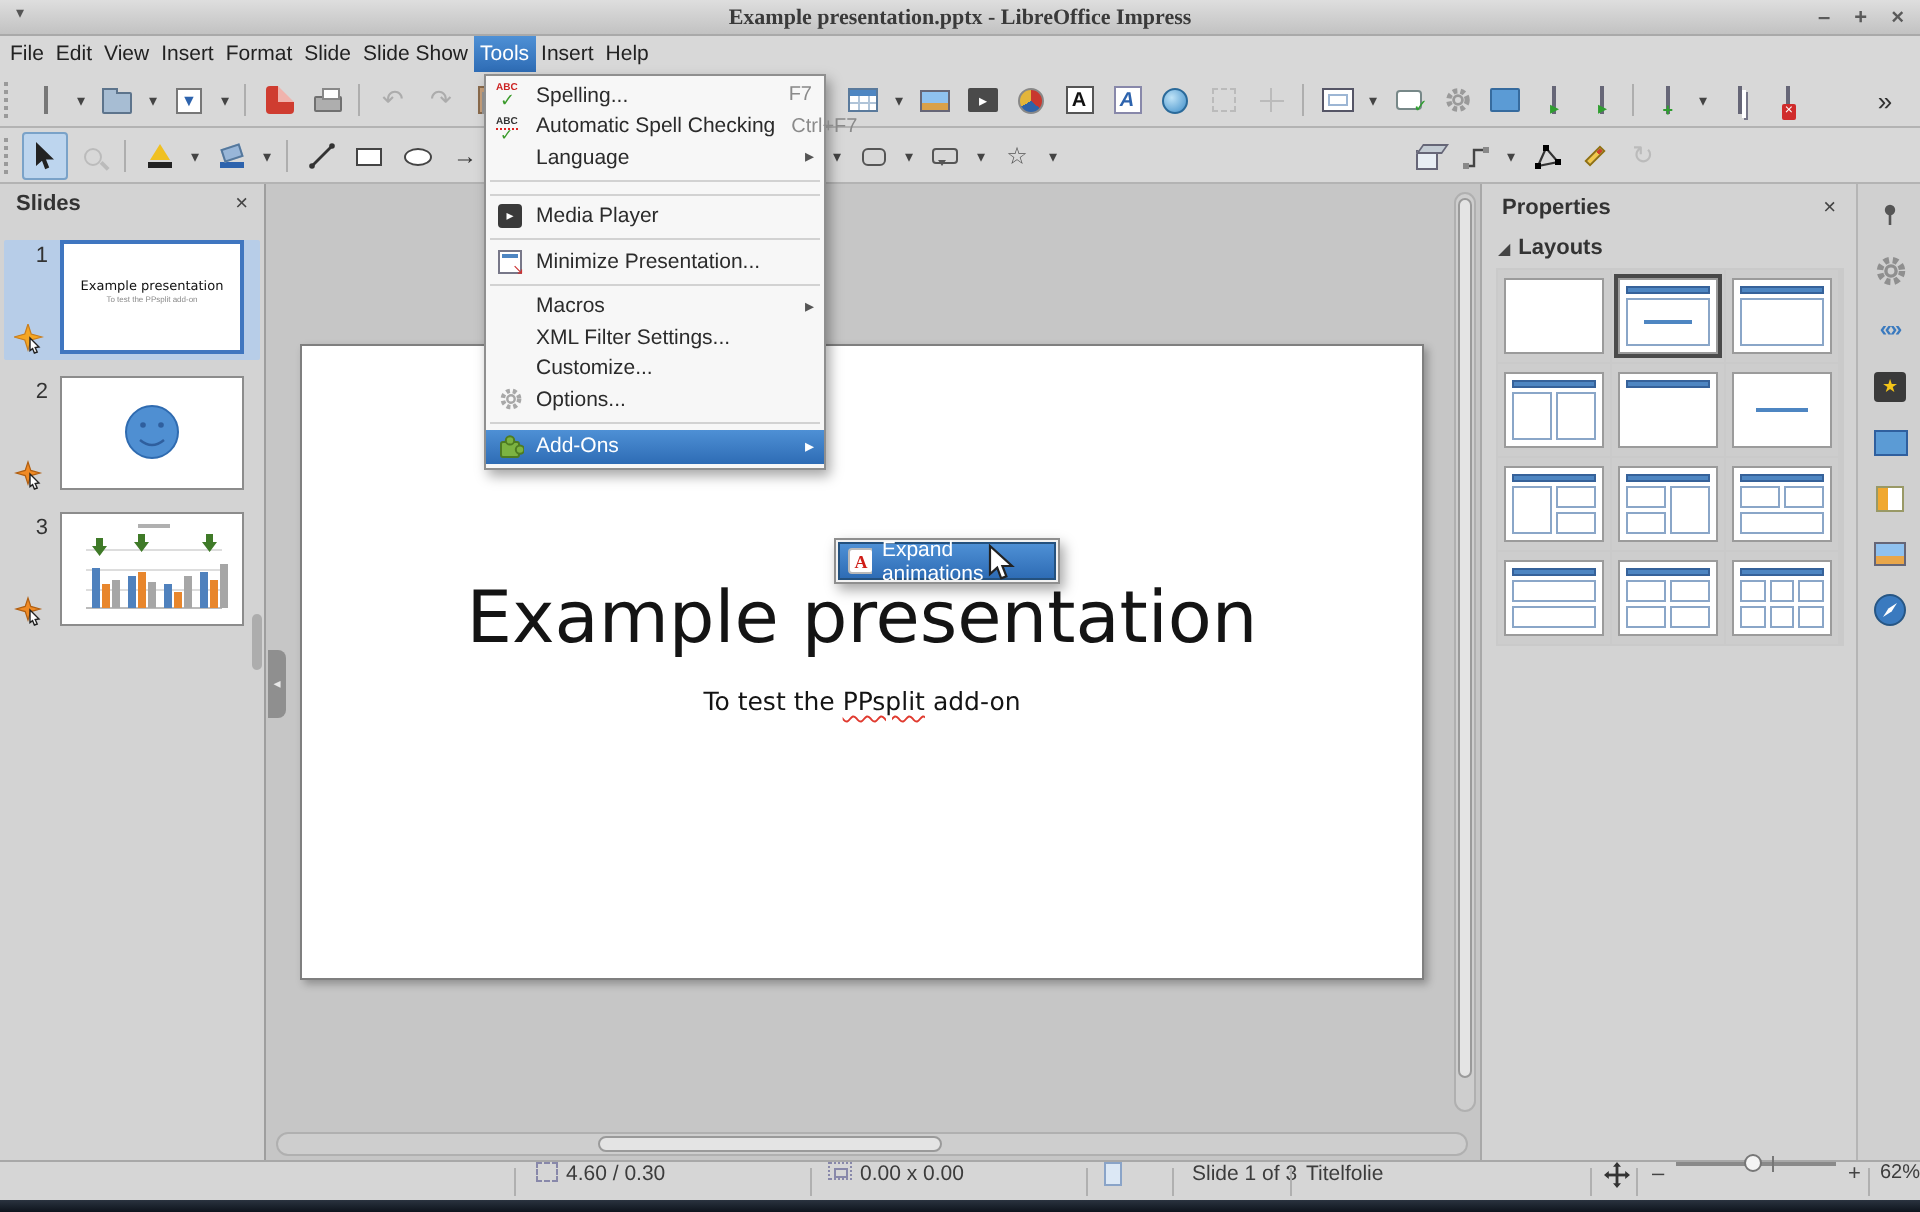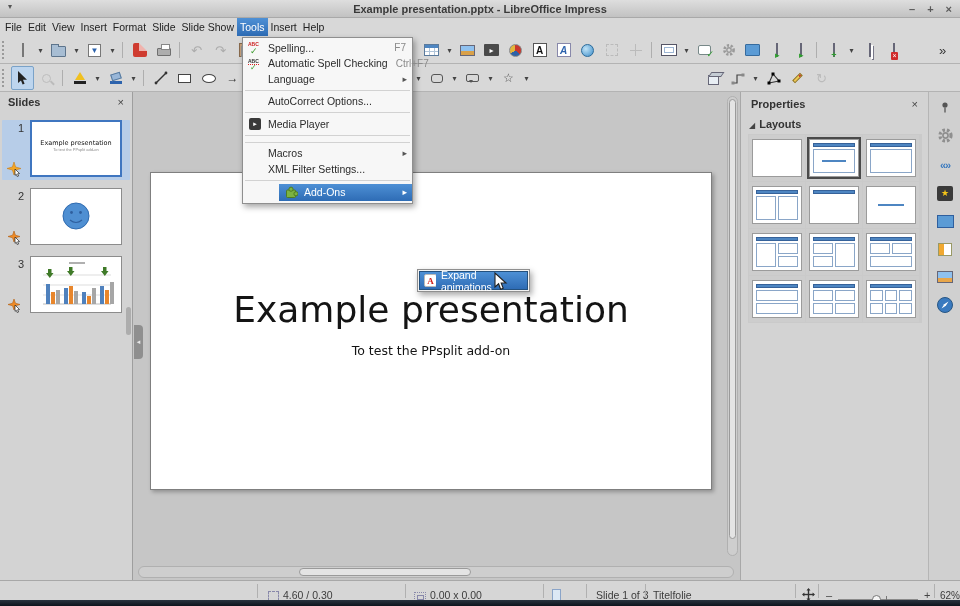--- a/index.html
+++ b/index.html
@@ -5,21 +5,21 @@
   * { margin:0; padding:0; box-sizing:border-box; }
   html,body { width:960px; height:606px; overflow:hidden; }
   body { font-family:"Liberation Sans","DejaVu Sans",sans-serif; font-size:11px; color:#2b2b2b; background:#c6c6c6; }
   .app { position:relative; width:960px; height:606px; background:#c6c6c6; }
 
   
   .titlebar { position:absolute; left:0; top:0; width:960px; height:18px;
     background:linear-gradient(#dedede,#c2c2c2); border-bottom:1px solid #a9a9a9;
     display:flex; align-items:center; }
   .tb-arrow { position:absolute; left:8px; top:2px; font-size:8px; color:#555; }
-  .tb-title { flex:1; text-align:center; font-weight:bold; font-size:11px; color:#3a3a3a; }
+  .tb-title { flex:1; text-align:center; font-weight:bold; font-size:11px; color:#3a3a3a;font-family:Liberation Serif, serif; }
   .winbtns { position:absolute; right:8px; top:0; height:18px; display:flex; gap:12px; align-items:center; }
   .winbtns span { color:#5a5a5a; font-size:11px; font-weight:bold; line-height:18px; cursor:default; }
 
   
   .menubar { position:absolute; left:0; top:18px; width:960px; height:18px; background:#d8d8d8; padding-left:2px; display:flex; font-size:10.5px; }
   .menubar .mitem { padding:0 3px; line-height:18px; color:#222; }
   .menubar .mitem.active { background:linear-gradient(#4e90d5,#2e6cb5); color:#fff; }
 
   
   .toolbar { position:absolute; left:0; width:960px; height:28px; background:#d8d8d8; border-bottom:1px solid #b3b3b3; }
@@ -114,21 +114,21 @@
   .t-sub { text-align:center; font-size:4px; color:#8a8a8a; }
   .anim-ind { position:absolute; left:5px; bottom:3px; width:15px; height:15px; }
   .panel-scroll { position:absolute; right:1px; top:215px; width:5px; height:28px; background:#adadad; border-radius:3px; }
 
   
   .workspace { position:absolute; left:134px; top:0; width:606px; height:488px; background:#c6c6c6; }
   .collapse-tab { position:absolute; left:0; top:233px; width:9px; height:34px; background:#8f8f8f; border-radius:0 4px 4px 0; color:#e8e8e8; font-size:7px; display:flex; align-items:center; justify-content:center; }
   .slide { position:absolute; left:16px; top:80px; width:562px; height:318px; background:#fff; border:1px solid #7f7f7f; box-shadow:2px 2px 4px rgba(0,0,0,.28); }
   .slide-title { position:absolute; left:0; top:116px; width:100%; text-align:center; font-family:"DejaVu Sans",sans-serif; font-size:36px; color:#141414; }
   .slide-sub { position:absolute; left:0; top:170px; width:100%; text-align:center; font-family:"DejaVu Sans",sans-serif; font-size:12.5px; color:#141414; }
-  .sq { text-decoration-style:wavy; text-decoration-color:#e03a2f; text-decoration-thickness:1px; text-underline-offset:2px; }
+  .sq { text-decoration:underline; text-decoration-style:wavy; text-decoration-color:#e03a2f; text-decoration-thickness:1px; text-underline-offset:2px; }
   .vscroll { position:absolute; right:2px; top:4px; width:11px; height:460px; background:#cecece; border:1px solid #b0b0b0; border-radius:6px; }
   .vscroll .vthumb { position:absolute; left:1px; top:2px; width:7px; height:440px; background:#e4e4e4; border:1px solid #9a9a9a; border-radius:5px; }
   .hscroll { position:absolute; left:4px; top:474px; width:596px; height:12px; background:#cecece; border:1px solid #b0b0b0; border-radius:6px; }
   .hscroll .hthumb { position:absolute; left:160px; top:1px; width:172px; height:8px; background:#e4e4e4; border:1px solid #9a9a9a; border-radius:5px; }
 
   
   .sidebar { position:absolute; left:740px; top:0; width:188px; height:488px; background:#d3d3d3; border-left:1px solid #a8a8a8; }
   .sb-title { position:absolute; left:10px; top:6px; font-weight:bold; font-size:11px; color:#333; }
   .sb-close { position:absolute; right:10px; top:6px; font-size:11px; color:#444; }
   .sec-head { position:absolute; left:8px; top:26px; font-weight:bold; font-size:11px; color:#333; }
@@ -153,21 +153,21 @@
   .tabstrip { position:absolute; left:928px; top:0; width:32px; height:488px; background:#d0d0d0; border-left:1px solid #b5b5b5; }
   .tab-ic { position:absolute; left:3px; width:26px; height:26px; display:flex; align-items:center; justify-content:center; }
   .ti-trans { color:#3a7abf; font-weight:bold; font-size:11px; letter-spacing:-1px; }
   .ti-anim { width:16px; height:15px; background:#3a3a3a; border-radius:2px; color:#f5c518; font-size:9px; display:flex; align-items:center; justify-content:center; }
   .ti-master { width:17px; height:13px; background:#5b9bd5; border:1px solid #2f5f9e; }
   .ti-tdesign { width:14px; height:13px; border:1px solid #996; background:linear-gradient(90deg,#f0a830 0 5px, #fff 5px); }
   .ti-gallery { width:16px; height:12px; border:1px solid #667; background:linear-gradient(180deg,#8fc1ef 0 60%, #e8a64a 60%); }
 
   
   .statusbar { position:absolute; left:0; top:580px; width:960px; height:20px; background:#d6d6d6; border-top:1px solid #a8a8a8; font-size:10.5px; color:#3c3c3c; }
-  .sb-item { position:absolute; top:0; height:20px; display:flex; align-items:flex-end; gap:4px; }
+  .sb-item { position:absolute; top:0; height:20px; display:flex; align-items:flex-start; gap:4px; }
   .sb-sep { position:absolute; top:3px; height:14px; border-left:1px solid #b0b0b0; }
   .s-pos-ic { width:11px; height:10px; border:1px dashed #88a; position:relative; }
   .s-size-ic { width:12px; height:9px; border:1px dotted #88a; position:relative; }
   .s-size-ic::after { content:""; position:absolute; left:2px; top:2px; width:5px; height:3px; border:1px solid #88a; }
   .s-mod-ic { width:9px; height:12px; background:#dce8f5; border:1px solid #8aa4c8; }
   .zs-track { position:relative; width:80px; height:2px; background:#8a8a8a; }
   .zs-handle { position:absolute; left:34px; top:-4px; width:9px; height:9px; border-radius:50%; background:#f4f4f4; border:1px solid #777; }
   .zs-tick { position:absolute; left:48px; top:-3px; width:1px; height:8px; background:#777; }
   .zoom-minus,.zoom-plus { font-size:11px; color:#444; }
 
@@ -176,21 +176,21 @@
   
   .menu { position:absolute; left:242px; top:37px; width:171px; background:#f7f7f7; border:1px solid #8f8f8f; box-shadow:2px 3px 6px rgba(0,0,0,.35); padding:2px 0; z-index:40; font-size:10.5px; }
   .mi { display:flex; align-items:center; height:15.5px; padding:0 6px 0 4px; position:relative; }
   .mi .ic16 { width:16px; height:14px; margin-right:5px; flex:none; display:flex; align-items:center; justify-content:center; position:relative; }
   .mi .lab { flex:1; white-space:nowrap; color:#2b2b2b; }
   .mi .sc { color:#8a8a8a; font-size:10px; margin-left:8px; }
   .mi .subarr { position:absolute; right:5px; color:#555; font-size:9px; }
   .mi.dis .lab, .mi.dis .sc { color:#b4b4b4; }
   .msep { height:7px; position:relative; }
   .msep::before { content:""; position:absolute; left:2px; right:2px; top:3px; border-top:1px solid #d2d2d2; }
-  .mi.hl { background:linear-gradient(#4e90d5,#2e6cb5); height:17px;margin-left:36px; }
+  .mi.hl { background:linear-gradient(#4e90d5,#2e6cb5); height:17px; }
   .mi.hl .lab { color:#fff; }
   .mi.hl .subarr { color:#fff; }
   .mi-spell { position:relative; width:14px; height:13px; }
   .mi-spell .abc { position:absolute; top:0; left:0; font-size:5px; font-weight:bold; color:#c22; }
   .mi-spell .chk { position:absolute; bottom:-2px; left:2px; color:#3a9a2a; font-size:9px; font-weight:bold; }
   .mi-aspell { position:relative; width:14px; height:13px; }
   .mi-aspell .abc { position:absolute; top:1px; left:0; font-size:5px; font-weight:bold; color:#333; border-bottom:1px dotted #d22; }
   .mi-aspell .chk { position:absolute; bottom:-2px; left:2px; color:#3a9a2a; font-size:8px; font-weight:bold; }
   .mi-thes { width:10px; height:10px; border:1px solid #ccc; background:repeating-linear-gradient(0deg,#eee 0 2px,#ddd 2px 3px); }
   .mi-media { width:12px; height:12px; background:#3a3a3a; border-radius:2px; display:flex; align-items:center; justify-content:center; }
@@ -729,41 +729,56 @@
         </span>
         <span class="lab">Automatic Spell Checking</span>
         <span class="sc">Ctrl+F7</span>
       </div>
     <div class="mi">
         <span class="ic16"></span>
         <span class="lab">Language</span>
         <span class="subarr">▸</span>
       </div>
     <div class="msep"></div>
-    <div class="mi">
-        <span class="ic16"></span>
-        <span class="lab">AutoCorrect Options...</span>
-      </div>
     <div class="msep"></div>
     <div class="mi">
         <span class="ic16">
           <span class="mi-media"></span>
         </span>
         <span class="lab">Media Player</span>
       </div>
     <div class="msep"></div>
+    <div class="mi">
+        <span class="ic16">
+          <span class="mi-min"></span>
+        </span>
+        <span class="lab">Minimize Presentation...</span>
+      </div>
     <div class="msep"></div>
     <div class="mi">
         <span class="ic16"></span>
         <span class="lab">Macros</span>
         <span class="subarr">▸</span>
       </div>
     <div class="mi">
         <span class="ic16"></span>
         <span class="lab">XML Filter Settings...</span>
+      </div>
+    <div class="mi">
+        <span class="ic16"></span>
+        <span class="lab">Customize...</span>
+      </div>
+    <div class="mi">
+        <span class="ic16">
+          <svg width="13" height="13" viewBox="0 0 14 14">
+            <circle cx="7" cy="7" r="4.4" fill="none" stroke="#a8a8a8" stroke-width="2.4" stroke-dasharray="2 1.6"></circle>
+            <circle cx="7" cy="7" r="2" fill="none" stroke="#a8a8a8" stroke-width="1.3"></circle>
+          </svg>
+        </span>
+        <span class="lab">Options...</span>
       </div>
     <div class="msep"></div>
     <div class="mi hl">
         <span class="ic16">
           <svg width="13" height="13" viewBox="0 0 13 13">
             <rect x="1.5" y="4" width="9" height="7.5" rx="1" fill="#7cb342" stroke="#4e7c22"></rect>
             <circle cx="6" cy="3.2" r="2.1" fill="#7cb342" stroke="#4e7c22"></circle>
             <circle cx="11" cy="7.8" r="2.1" fill="#7cb342" stroke="#4e7c22"></circle>
           </svg>
         </span>

